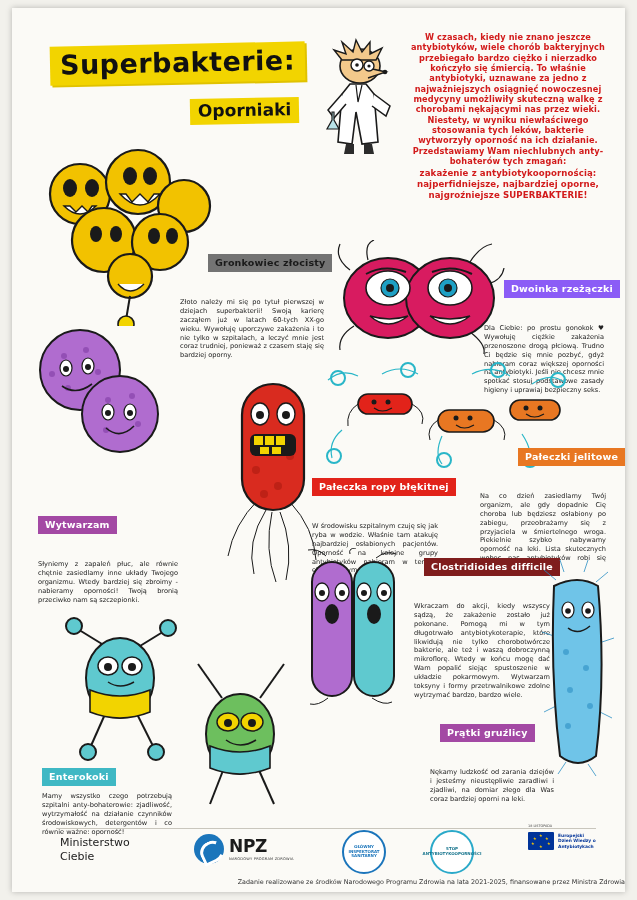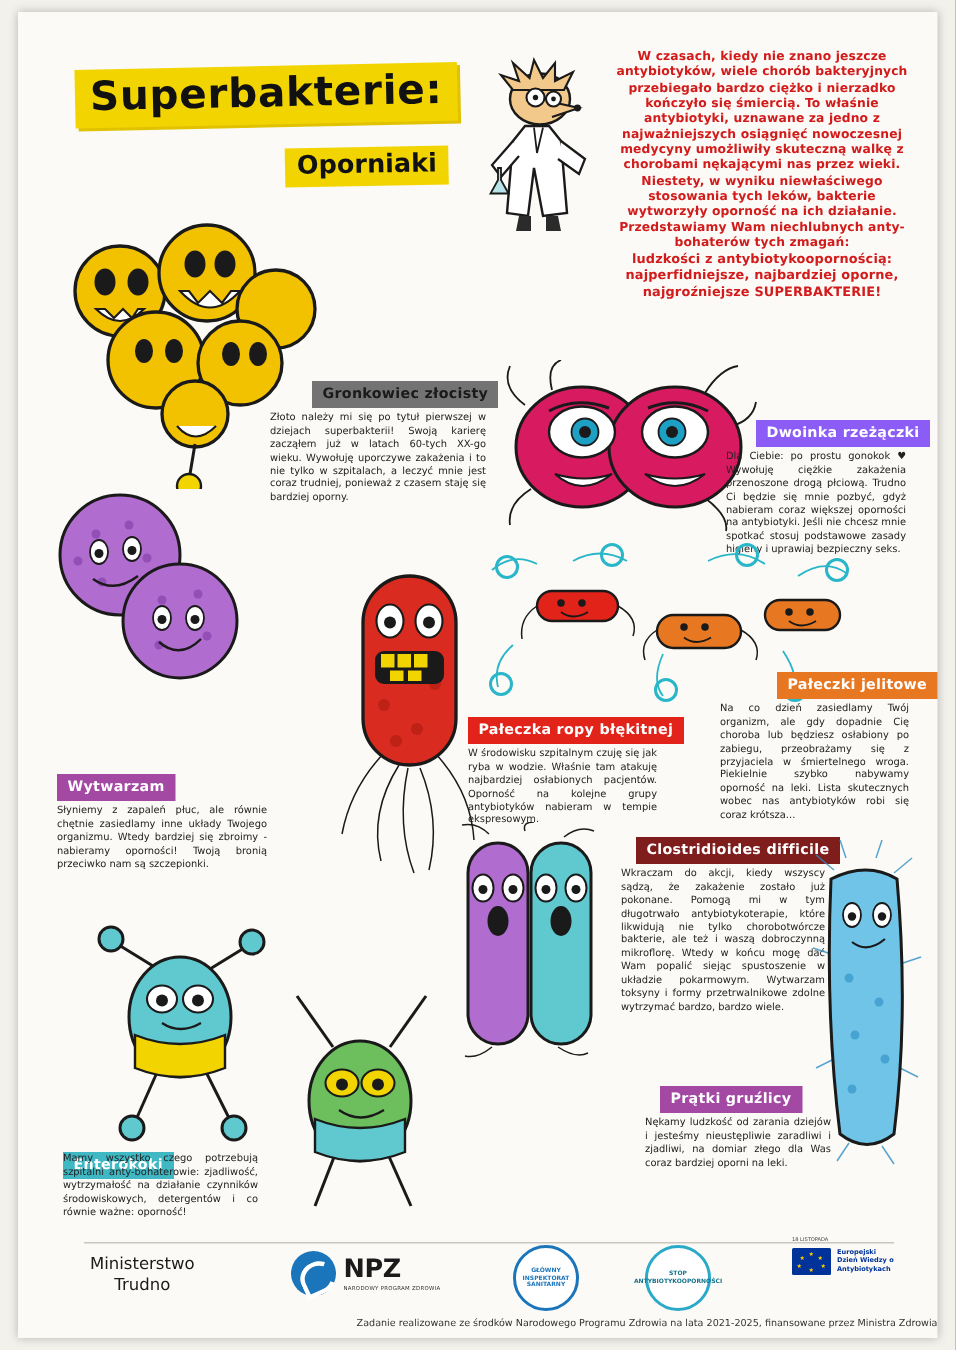--- a/index.html
+++ b/index.html
@@ -80,40 +80,40 @@
     padding: 3px 7px 4px 7px;
     white-space: nowrap;
     letter-spacing: 0.2px;
   }
   .body-text {
     position: absolute;
     font-size: 6.6px;
     line-height: 1.35;
     color: #222;
     text-align: justify;
+    margin-top: 24px;
   }
 
   
   .footer-line {
     position: absolute;
     left: 44px;
     top: 820px;
     width: 540px;
     height: 1px;
     background: #c9c6bd;
   }
   .ministry {
     position: absolute;
     left: 48px;
     top: 828px;
     font-size: 11px;
     line-height: 1.25;
     color: #1a1a1a;
     font-weight: normal;
-    text-align: center;
   }
   .npz-logo {
     position: absolute;
     left: 182px;
     top: 826px;
     display: flex;
     align-items: center;
     gap: 5px;
   }
   .npz-mark {
@@ -211,21 +211,21 @@
 <body>
 
 <div class="poster">
   <div class="sheet">
 
     <div class="title-main">Superbakterie:</div>
     <div class="title-sub">Oporniaki</div>
 
     <div class="intro">
       <span>W czasach, kiedy nie znano jeszcze antybiotyków, wiele chorób bakteryjnych przebiegało bardzo ciężko i nierzadko kończyło się śmiercią. To właśnie antybiotyki, uznawane za jedno z najważniejszych osiągnięć nowoczesnej medycyny umożliwiły skuteczną walkę z chorobami nękającymi nas przez wieki. Niestety, w wyniku niewłaściwego stosowania tych leków, bakterie wytworzyły oporność na ich działanie. Przedstawiamy Wam niechlubnych anty-bohaterów tych zmagań:</span>
-      <span class="last">ludzkości z antybiotykoopornością: najperfidniejsze, najbardziej oporne, najgroźniejsze SUPERBAKTERIE!</span>
+      <span class="last">zakażenie z antybiotykoopornością: najperfidniejsze, najbardziej oporne, najgroźniejsze SUPERBAKTERIE!</span>
     </div>
 
     <svg class="ill" style="left:300px; top:24px;" width="100" height="130" viewBox="0 0 100 130">
 
       <path d="M38 52 L30 62 L26 110 L40 112 L44 80 L50 112 L66 110 L62 62 L54 52 Z" fill="#ffffff" stroke="#1a1a1a" stroke-width="1.6"></path>
       <path d="M44 53 L46 70 L50 53" fill="none" stroke="#1a1a1a" stroke-width="1.2"></path>
 
       <path d="M30 62 L16 78 L22 86 L34 72" fill="#ffffff" stroke="#1a1a1a" stroke-width="1.5"></path>
       <path d="M62 62 L78 74 L74 84 L60 74" fill="#ffffff" stroke="#1a1a1a" stroke-width="1.5"></path>
 
@@ -505,21 +505,21 @@
       <path d="M50 84 Q64 94 80 84" stroke="#1a1a1a" stroke-width="1.5" fill="none"></path>
     </svg>
 
     <div class="chip" style="left:30px; top:760px; background:#3fb8c4; color:#ffffff;">Enterokoki</div>
     <div class="body-text" style="left:30px; top:760px; width:130px;">Mamy wszystko czego potrzebują szpitalni anty-bohaterowie: zjadliwość, wytrzymałość na działanie czynników środowiskowych, detergentów i co równie ważne: oporność!</div>
 
     <div class="footer-line"></div>
 
     <div class="ministry">
       <div>Ministerstwo</div>
-      <div>Trudno</div>
+      <div>Ciebie</div>
     </div>
 
     <div class="npz-logo">
       <div class="npz-mark"></div>
       <div>
         <div class="npz-text">NPZ</div>
         <div class="npz-sub">NARODOWY PROGRAM ZDROWIA</div>
       </div>
     </div>
 

